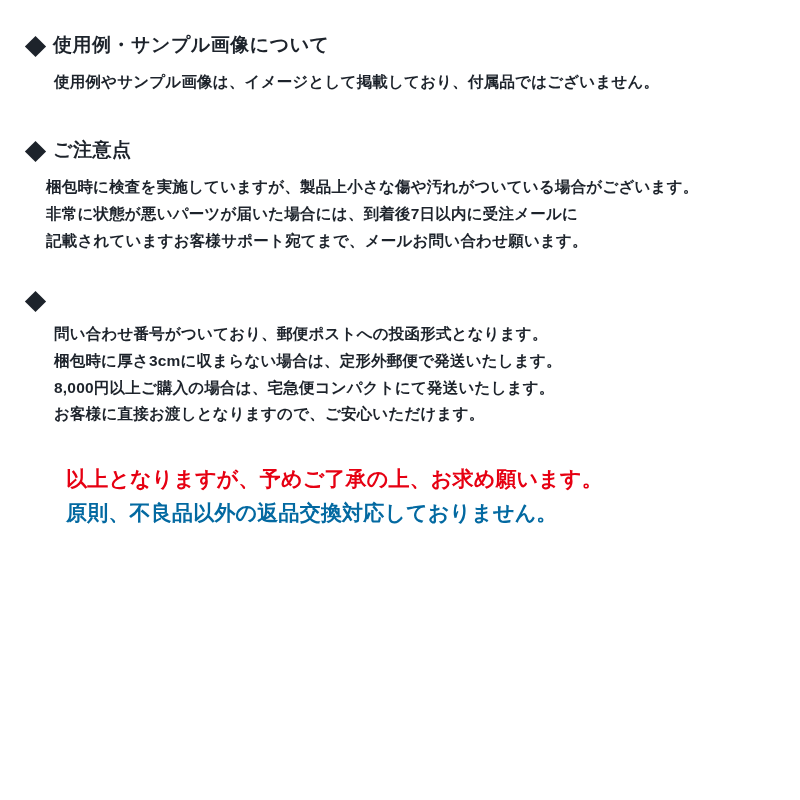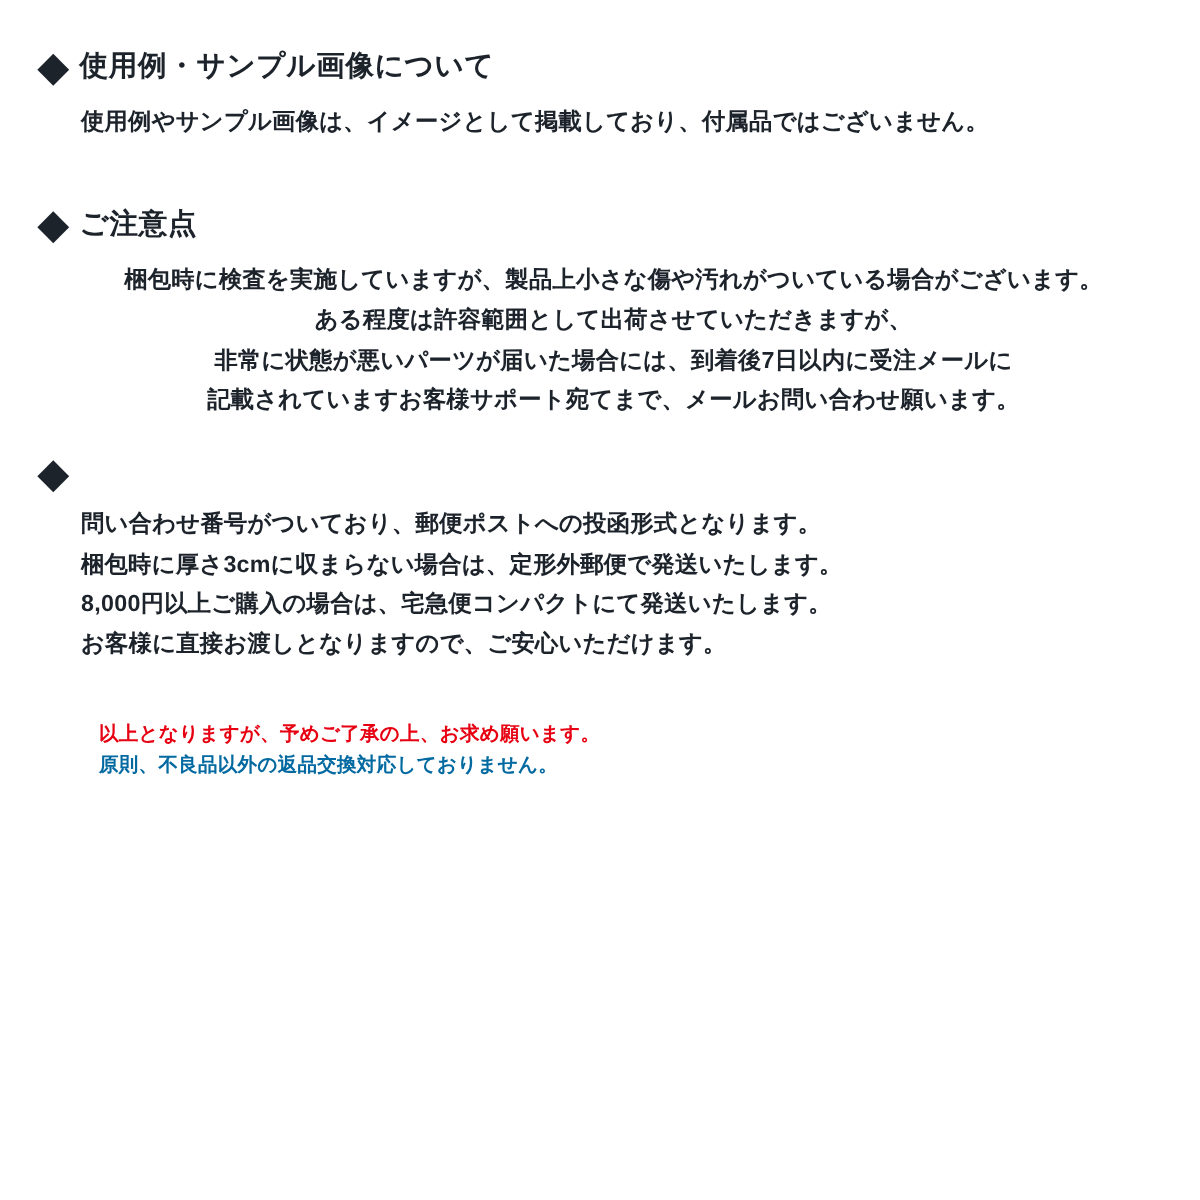--- a/index.html
+++ b/index.html
@@ -59,26 +59,26 @@
     color: #1d232b;
     white-space: pre;
   }
   .notice {
     margin-top: 34px;
     padding-left: 38px;
   }
   .notice .line {
     color: #e60012;
     font-weight: bold;
-    font-size: 13px;
+    font-size: 21px;
     line-height: 1.62;
   }
   
   #sec-0 { margin-bottom: 44px; }
-  #sec-1 { margin-bottom: 24px; text-align: center; }
+  #sec-1 { margin-bottom: 35px; }
   #sec-2 { margin-bottom: 58px; }
   #sec-3 { margin-bottom: 0; }
 </style>
 </head>
 <body>
 
 <div class="page">
 
   <div class="section" id="sec-0">
     <div class="section-head">
@@ -90,21 +90,20 @@
     </div>
   </div>
 
   <div class="section" id="sec-1">
     <div class="section-head">
       <span class="diamond"></span>
       <span class="section-title">ご注意点</span>
     </div>
     <div class="body-block indent-less">
       <div class="line">梱包時に検査を実施していますが、製品上小さな傷や汚れがついている場合がございます。</div>
-      <div class="line">ある程度は許容範囲として出荷させていただきますが、</div>
       <div class="line">非常に状態が悪いパーツが届いた場合には、到着後7日以内に受注メールに</div>
       <div class="line">記載されていますお客様サポート宛てまで、メールお問い合わせ願います。</div>
     </div>
   </div>
 
 
   <div class="section" id="sec-3">
     <div class="section-head">
       <span class="diamond"></span>
     </div>

